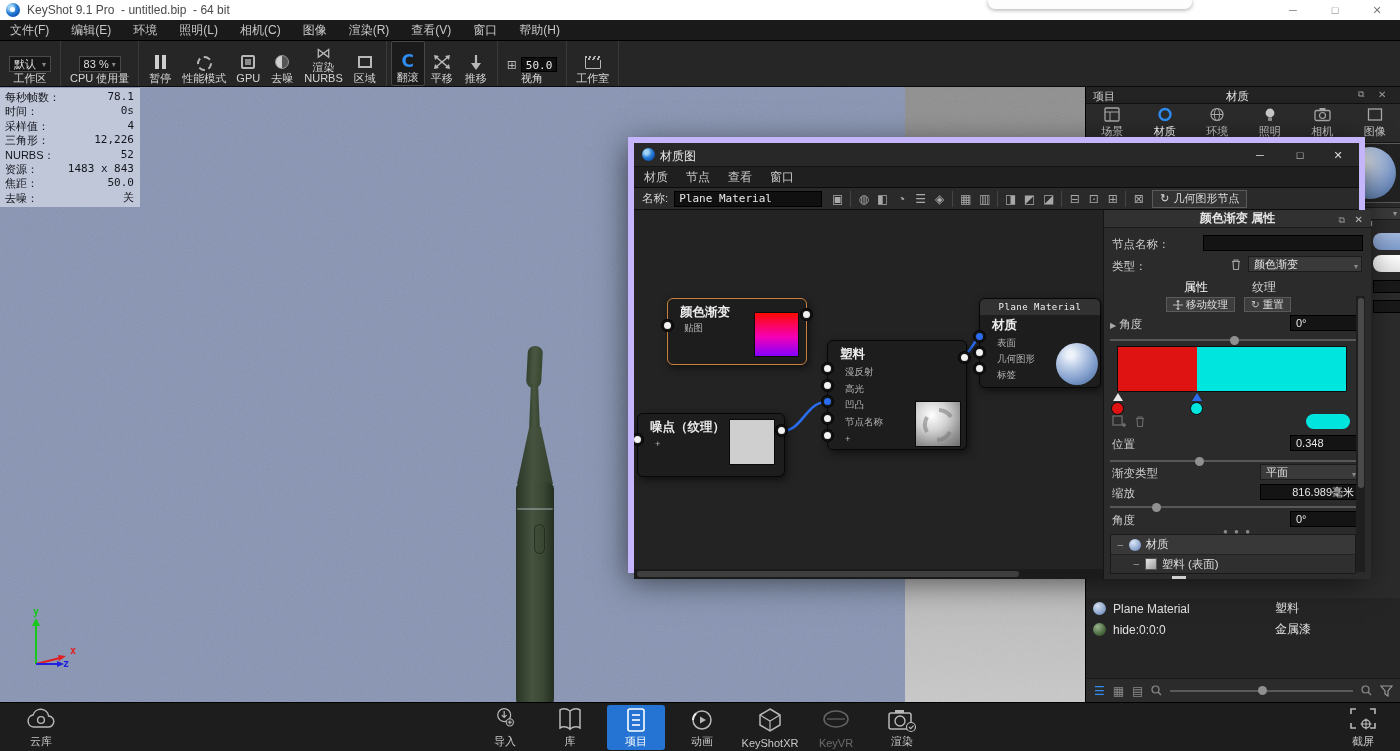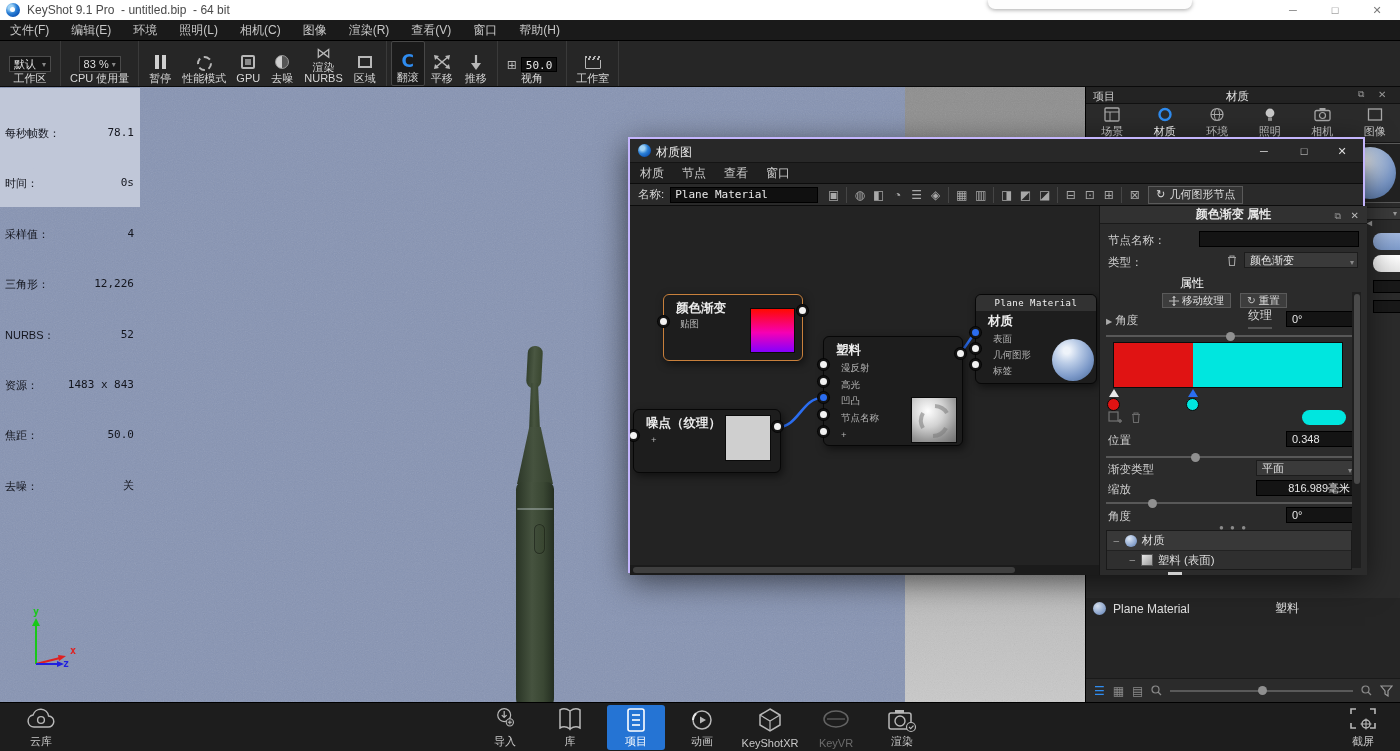--- a/index.html
+++ b/index.html
@@ -58,21 +58,21 @@
   .tb-cone { left:517px; top:340px; width:36px; height:57px;
     background:linear-gradient(90deg,#2d3829,#46533f 45%,#333f2c); clip-path:polygon(34% 0,66% 0,100% 100%,0 100%); }
   .tb-body { left:516px; top:395px; width:38px; height:233px; border-radius:7px 7px 17px 17px;
     background:linear-gradient(90deg,#293425,#46533f 42%,#3a4733 72%,#242e21); }
   .tb-seam { left:517px; top:421px; width:36px; height:2px; background:rgba(215,225,235,.35); border-radius:2px; }
   .tb-button { left:534px; top:437px; width:11px; height:30px; border-radius:6px;
     background:linear-gradient(90deg,#404d3a,#38452f); box-shadow:inset 0 0 0 1px rgba(0,0,0,.35),0 0 1px rgba(255,255,255,.15); }
 
   
   .stats { left:0px; top:1px; width:140px; height:119px; background:rgba(196,203,219,.92); padding:2px 6px 2px 5px; }
-  .stats .srow { display:flex; justify-content:space-between; line-height:14.4px; font-size:11px; color:#13151d;margin-top:36px; }
+  .stats .srow { display:flex; justify-content:space-between; line-height:14.4px; font-size:11px; color:#13151d; }
   .stats .sval { font-family:"DejaVu Sans Mono",monospace; }
 
   
   .axis-label { font-size:10px; font-weight:bold; font-family:"DejaVu Sans Mono",monospace; }
 
   
   .project { left:1085px; top:87px; width:315px; height:615px; background:#2b2b2b; border-left:1px solid #000; overflow:hidden; }
   .pp-header { position:absolute; left:0; top:0; width:315px; height:17px; background:#232323; border-bottom:1px solid #111; }
   .pp-tabs { position:absolute; left:0; top:17px; width:315px; height:39px; display:flex; border-bottom:1px solid #151515; }
   .pp-tab { flex:1; display:flex; flex-direction:column; align-items:center; justify-content:center; gap:2px; }
@@ -91,21 +91,21 @@
   .pp-colhead div { font-size:11.5px; color:#d5d5d5; text-align:center; line-height:16px; }
   .pp-list { position:absolute; left:0; top:511px; width:315px; height:80px; background:#252525; }
   .matrow { display:flex; align-items:center; height:21px; padding-left:7px; font-size:12px; color:#e0e0e0; }
   .matrow .mtype { position:absolute; left:189px; }
   .msphere { width:13px; height:13px; border-radius:50%; margin-right:7px; }
   .pp-bottombar { position:absolute; left:0; top:591px; width:315px; height:24px; background:#2b2b2b; border-top:1px solid #1a1a1a; display:flex; align-items:center; gap:8px; padding:0 8px; }
   .sliderline { height:2px; background:#5a5a5a; flex:1; position:relative; }
   .sliderdot { position:absolute; width:9px; height:9px; border-radius:50%; background:#8f8f8f; top:-3.5px; }
 
   
-  .graphwin { left:628px; top:137px; width:737px; height:436px; background:#f9a8d4; box-shadow:0 8px 30px rgba(0,0,0,.6); border:2px solid #c4b5fd; }
+  .graphwin { left:628px; top:137px; width:737px; height:436px; background:#f9a8d4; box-shadow:0 8px 30px rgba(0,0,0,.6); border:6px solid #c4b5fd; }
   .gw-title { position:absolute; left:0; top:0; width:100%; height:24px; background:#282828; border-bottom:1px solid #141414; }
   .gw-title .gtext { position:absolute; left:26px; top:5px; font-size:12px; color:#e8e8e8; }
   .gw-logo { position:absolute; left:8px; top:5px; width:13px; height:13px; border-radius:50%;
     background:radial-gradient(circle at 34% 32%, #9fd2f5 0 18%, #2a7fd6 45%, #0b4fb0 80%); }
   .gw-ctl { position:absolute; top:0; width:38px; height:24px; text-align:center; line-height:24px; color:#ddd; font-size:11px; }
   .gw-menu { position:absolute; left:0; top:24px; width:100%; height:21px; background:#1f1f1f; border-bottom:1px solid #0c0c0c; display:flex; gap:18px; align-items:center; padding-left:10px; }
   .gw-menu span { font-size:12px; color:#cacaca; }
   .gw-toolbar { position:absolute; left:0; top:45px; width:100%; height:22px; background:#2a2a2a; border-bottom:1px solid #0c0c0c; display:flex; align-items:center; padding-left:8px; }
   .namefield { background:#101010; border:1px solid #000; color:#e8e8e8; width:148px; height:16px; font-size:11px;
     font-family:"DejaVu Sans Mono",monospace; padding:0 4px; margin-left:6px; }
@@ -428,20 +428,25 @@
     <div class="swatch" style="top:146px;background:linear-gradient(180deg,#a2b8de,#7d9ac9);"></div>
     <div class="swatch" style="top:168px;background:linear-gradient(180deg,#ffffff,#e4e4e4);"></div>
     <div class="dfield" style="top:193px;"></div>
     <div class="dfield" style="top:213px;"></div>
 
     <div class="pp-list">
       <div class="matrow" style="position:relative;">
         <span class="msphere" style="background:radial-gradient(circle at 35% 30%, #dde8f6, #8fa8d0 60%, #5a7aab);"></span>
         <span>Plane Material</span>
         <span class="mtype">塑料</span>
+      </div>
+      <div class="matrow" style="position:relative;">
+        <span class="msphere" style="background:radial-gradient(circle at 35% 30%, #9ab48e, #4a6b3f 60%, #2e4527);"></span>
+        <span>hide:0:0:0</span>
+        <span class="mtype">金属漆</span>
       </div>
     </div>
     <div class="pp-bottombar">
       <span style="color:#2f8cf0;font-size:12px;">☰</span>
       <span style="color:#8a8a8a;font-size:12px;">▦</span>
       <span style="color:#8a8a8a;font-size:12px;">▤</span>
       <svg width="11" height="11" viewBox="0 0 11 11">
           <circle cx="4.5" cy="4.5" r="3.5" fill="none" stroke="#8a8a8a" stroke-width="1.2"></circle>
           <line x1="7" y1="7" x2="10" y2="10" stroke="#8a8a8a" stroke-width="1.2"></line>
         </svg>
@@ -583,21 +588,21 @@
       <span class="gp-label" style="left:8px;top:49px;">类型：</span>
       <svg class="abs" style="left:126px;top:48px;" width="12" height="13" viewBox="0 0 12 13">
           <path d="M2 3.5h8M4 3.5V2h4v1.5M3 3.5l.6 8h4.8l.6-8" fill="none" stroke="#a0a0a0" stroke-width="1.1"></path>
         </svg>
       <div class="gp-select" style="left:144px;top:46px;width:114px;">
         <span>颜色渐变</span>
         <span class="ar">▾</span>
       </div>
 
       <span class="gp-tab on" style="left:80px;top:69px;">属性</span>
-      <span class="gp-tab off" style="left:148px;top:69px;margin-top:32px;">纹理</span>
+      <span class="gp-tab off" style="left:148px;top:69px;">纹理</span>
 
       <div class="gp-btn" style="left:62px;top:87px;">
         <svg width="10" height="10" viewBox="0 0 10 10">
             <path d="M5 0v10M0 5h10" stroke="#bbb" stroke-width="1.2"></path>
             <path d="M5 0l-2 2h4zM5 10l-2-2h4z" fill="#bbb"></path>
           </svg>
         <span>移动纹理</span>
       </div>
       <div class="gp-btn" style="left:140px;top:87px;">
         <span style="color:#bbb;">↻</span>

